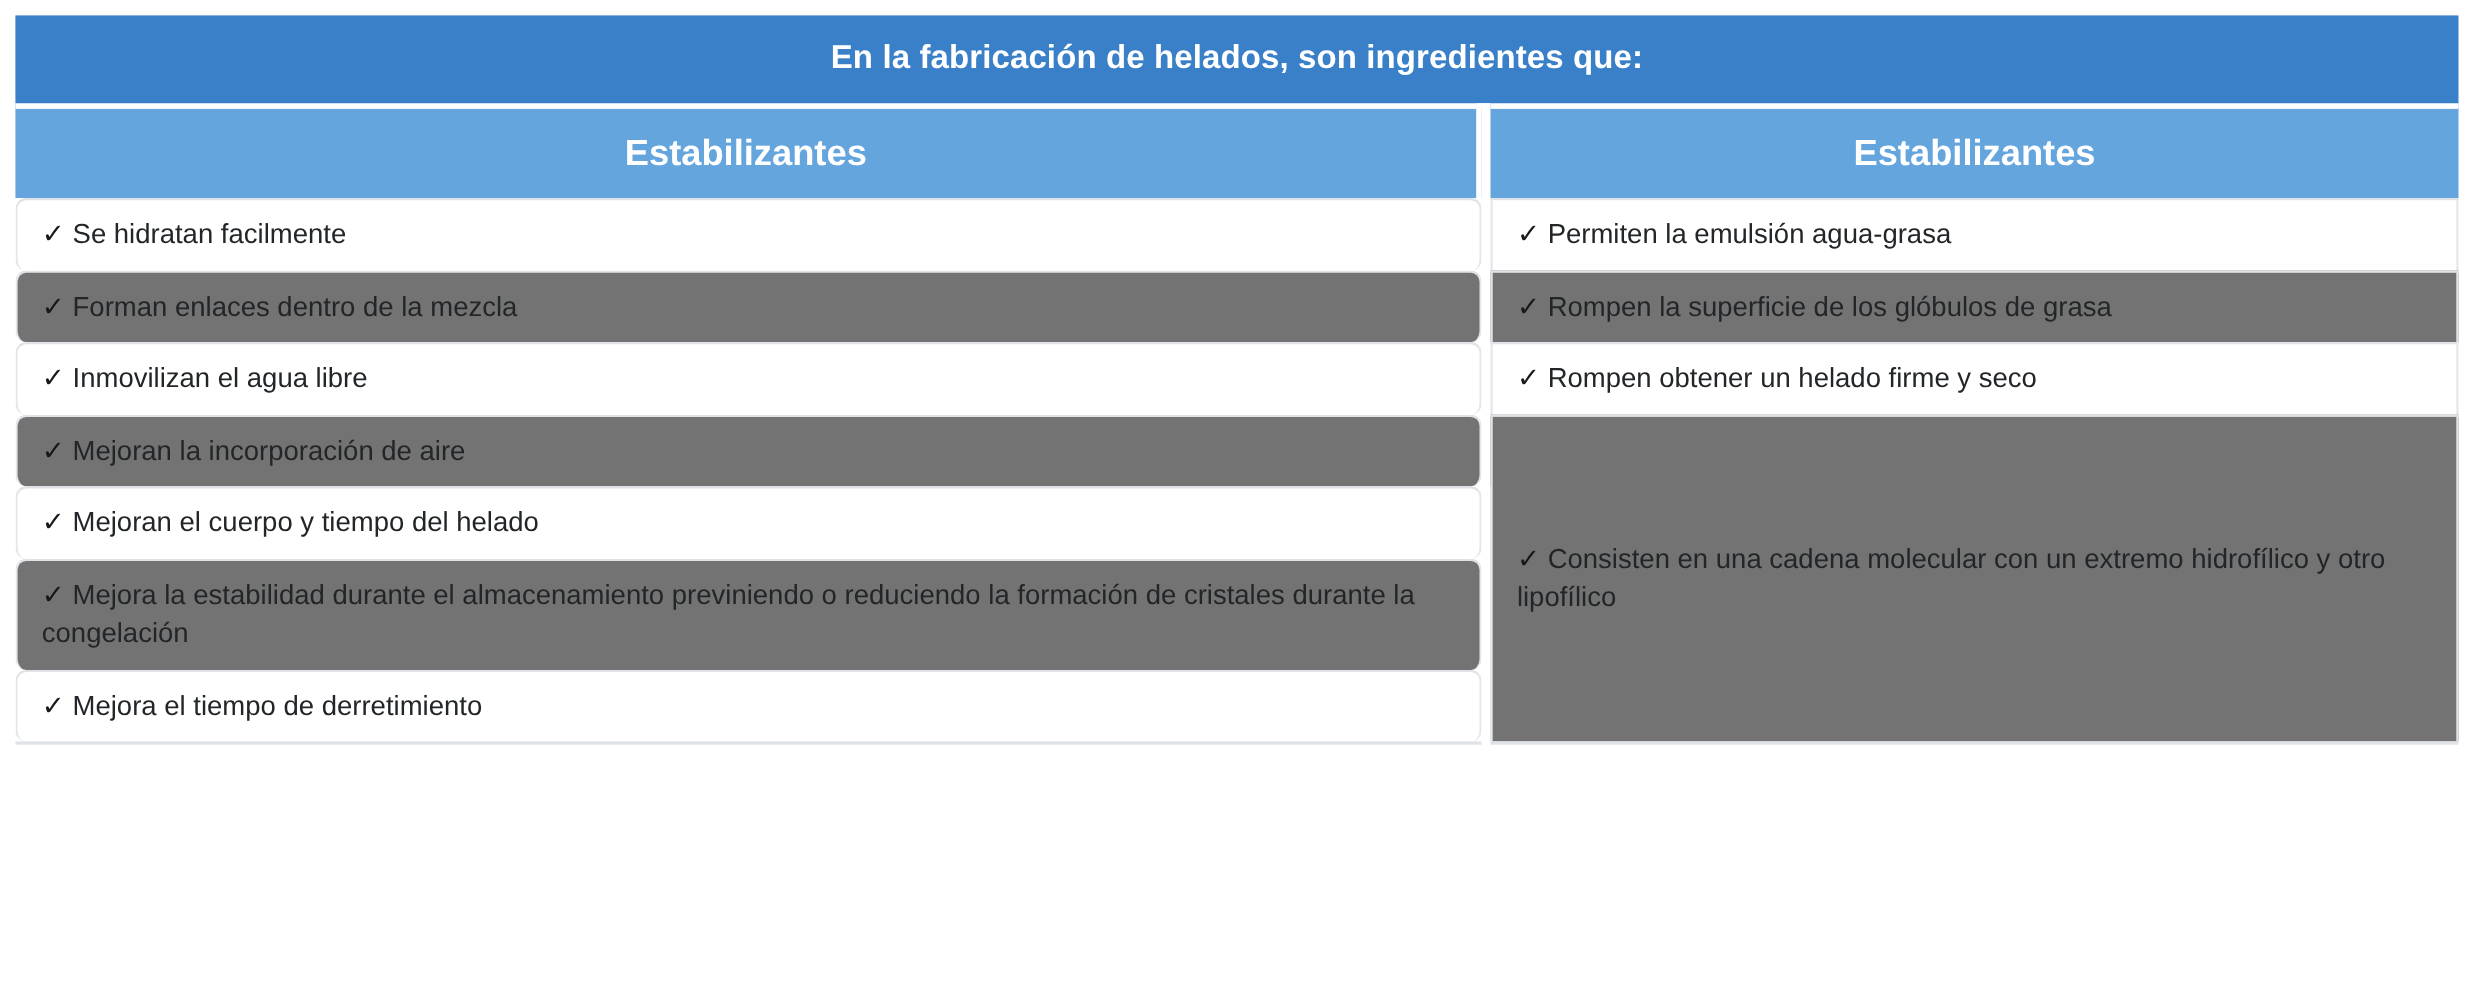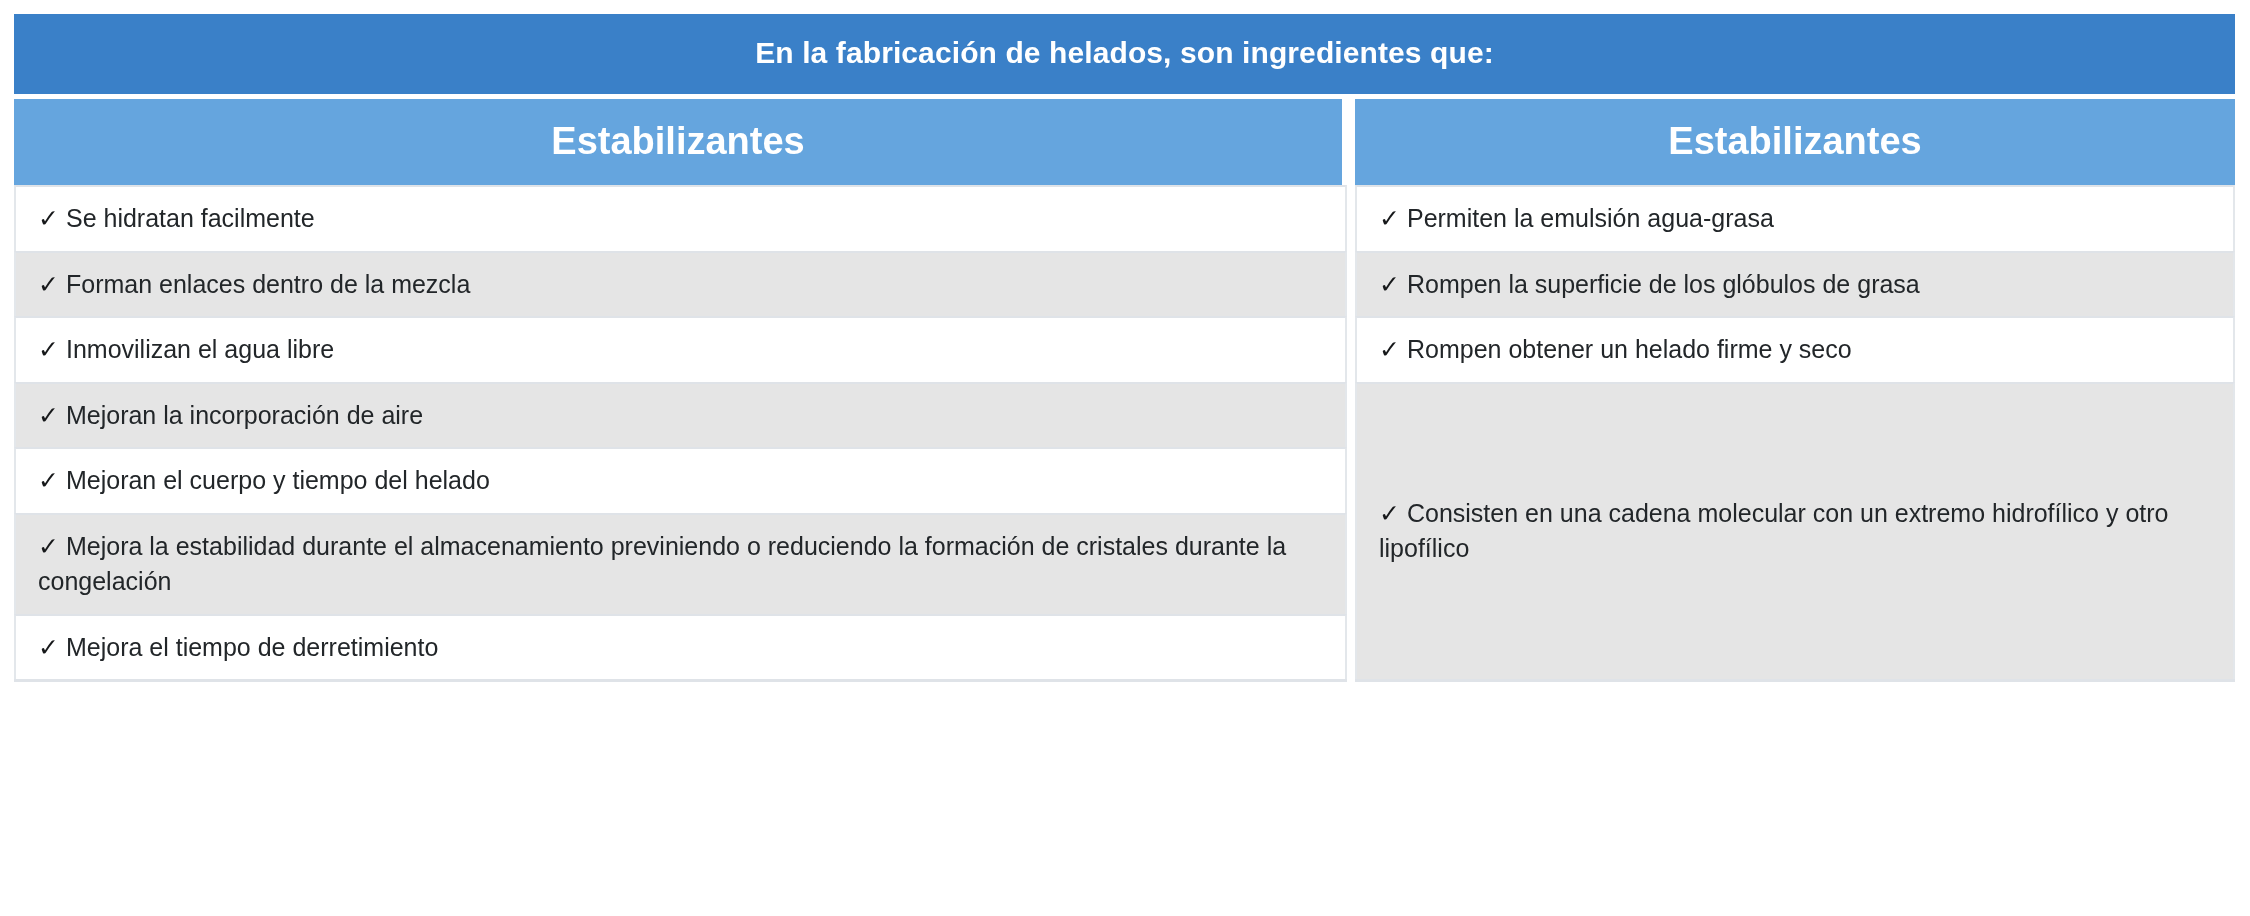--- a/index.html
+++ b/index.html
@@ -40,21 +40,21 @@
     letter-spacing: 0.1px;
     padding: 22px 10px 24px 10px;
     border: none;
   }
 
   
   .header-row th {
     background: #65a5de;
     color: #ffffff;
     text-align: center;
-    font-size: 38px;
+    font-size: 33px;
     font-weight: bold;
     padding: 21px 10px 22px 10px;
     border: none;
     border-top: 5px solid #ffffff;
   }
   .header-row th.col-left  { border-right: 5px solid #ffffff; }
 
   
   .comparison-table td.cell {
     font-size: 25px;
@@ -62,23 +62,23 @@
     color: #222629;
     vertical-align: middle;
     padding: 14px 22px 14px 22px;
     border-top: 2px solid #dfe3e8;
     border-left: 2px solid #e3e7eb;
     border-right: 2px solid #e3e7eb;
     background: #ffffff;
     height: 64px;
     box-sizing: border-box;
   }
-  .comparison-table td.cell.zebra { background: #e5e5e5; }
+  .comparison-table td.cell.zebra { background: #737373; }
 
-  td.col-left  { width: 1333px; }
+  td.col-left  { width: 1333px; border-radius: 10px; }
   td.gap       { width: 8px; padding: 0; background: #ffffff; border: none; }
   td.col-right { width: 880px; }
 
   .check {
     font-size: 25px;
     margin-right: 7px;
     font-weight: bold;
     color: #16181a;
   }
 

